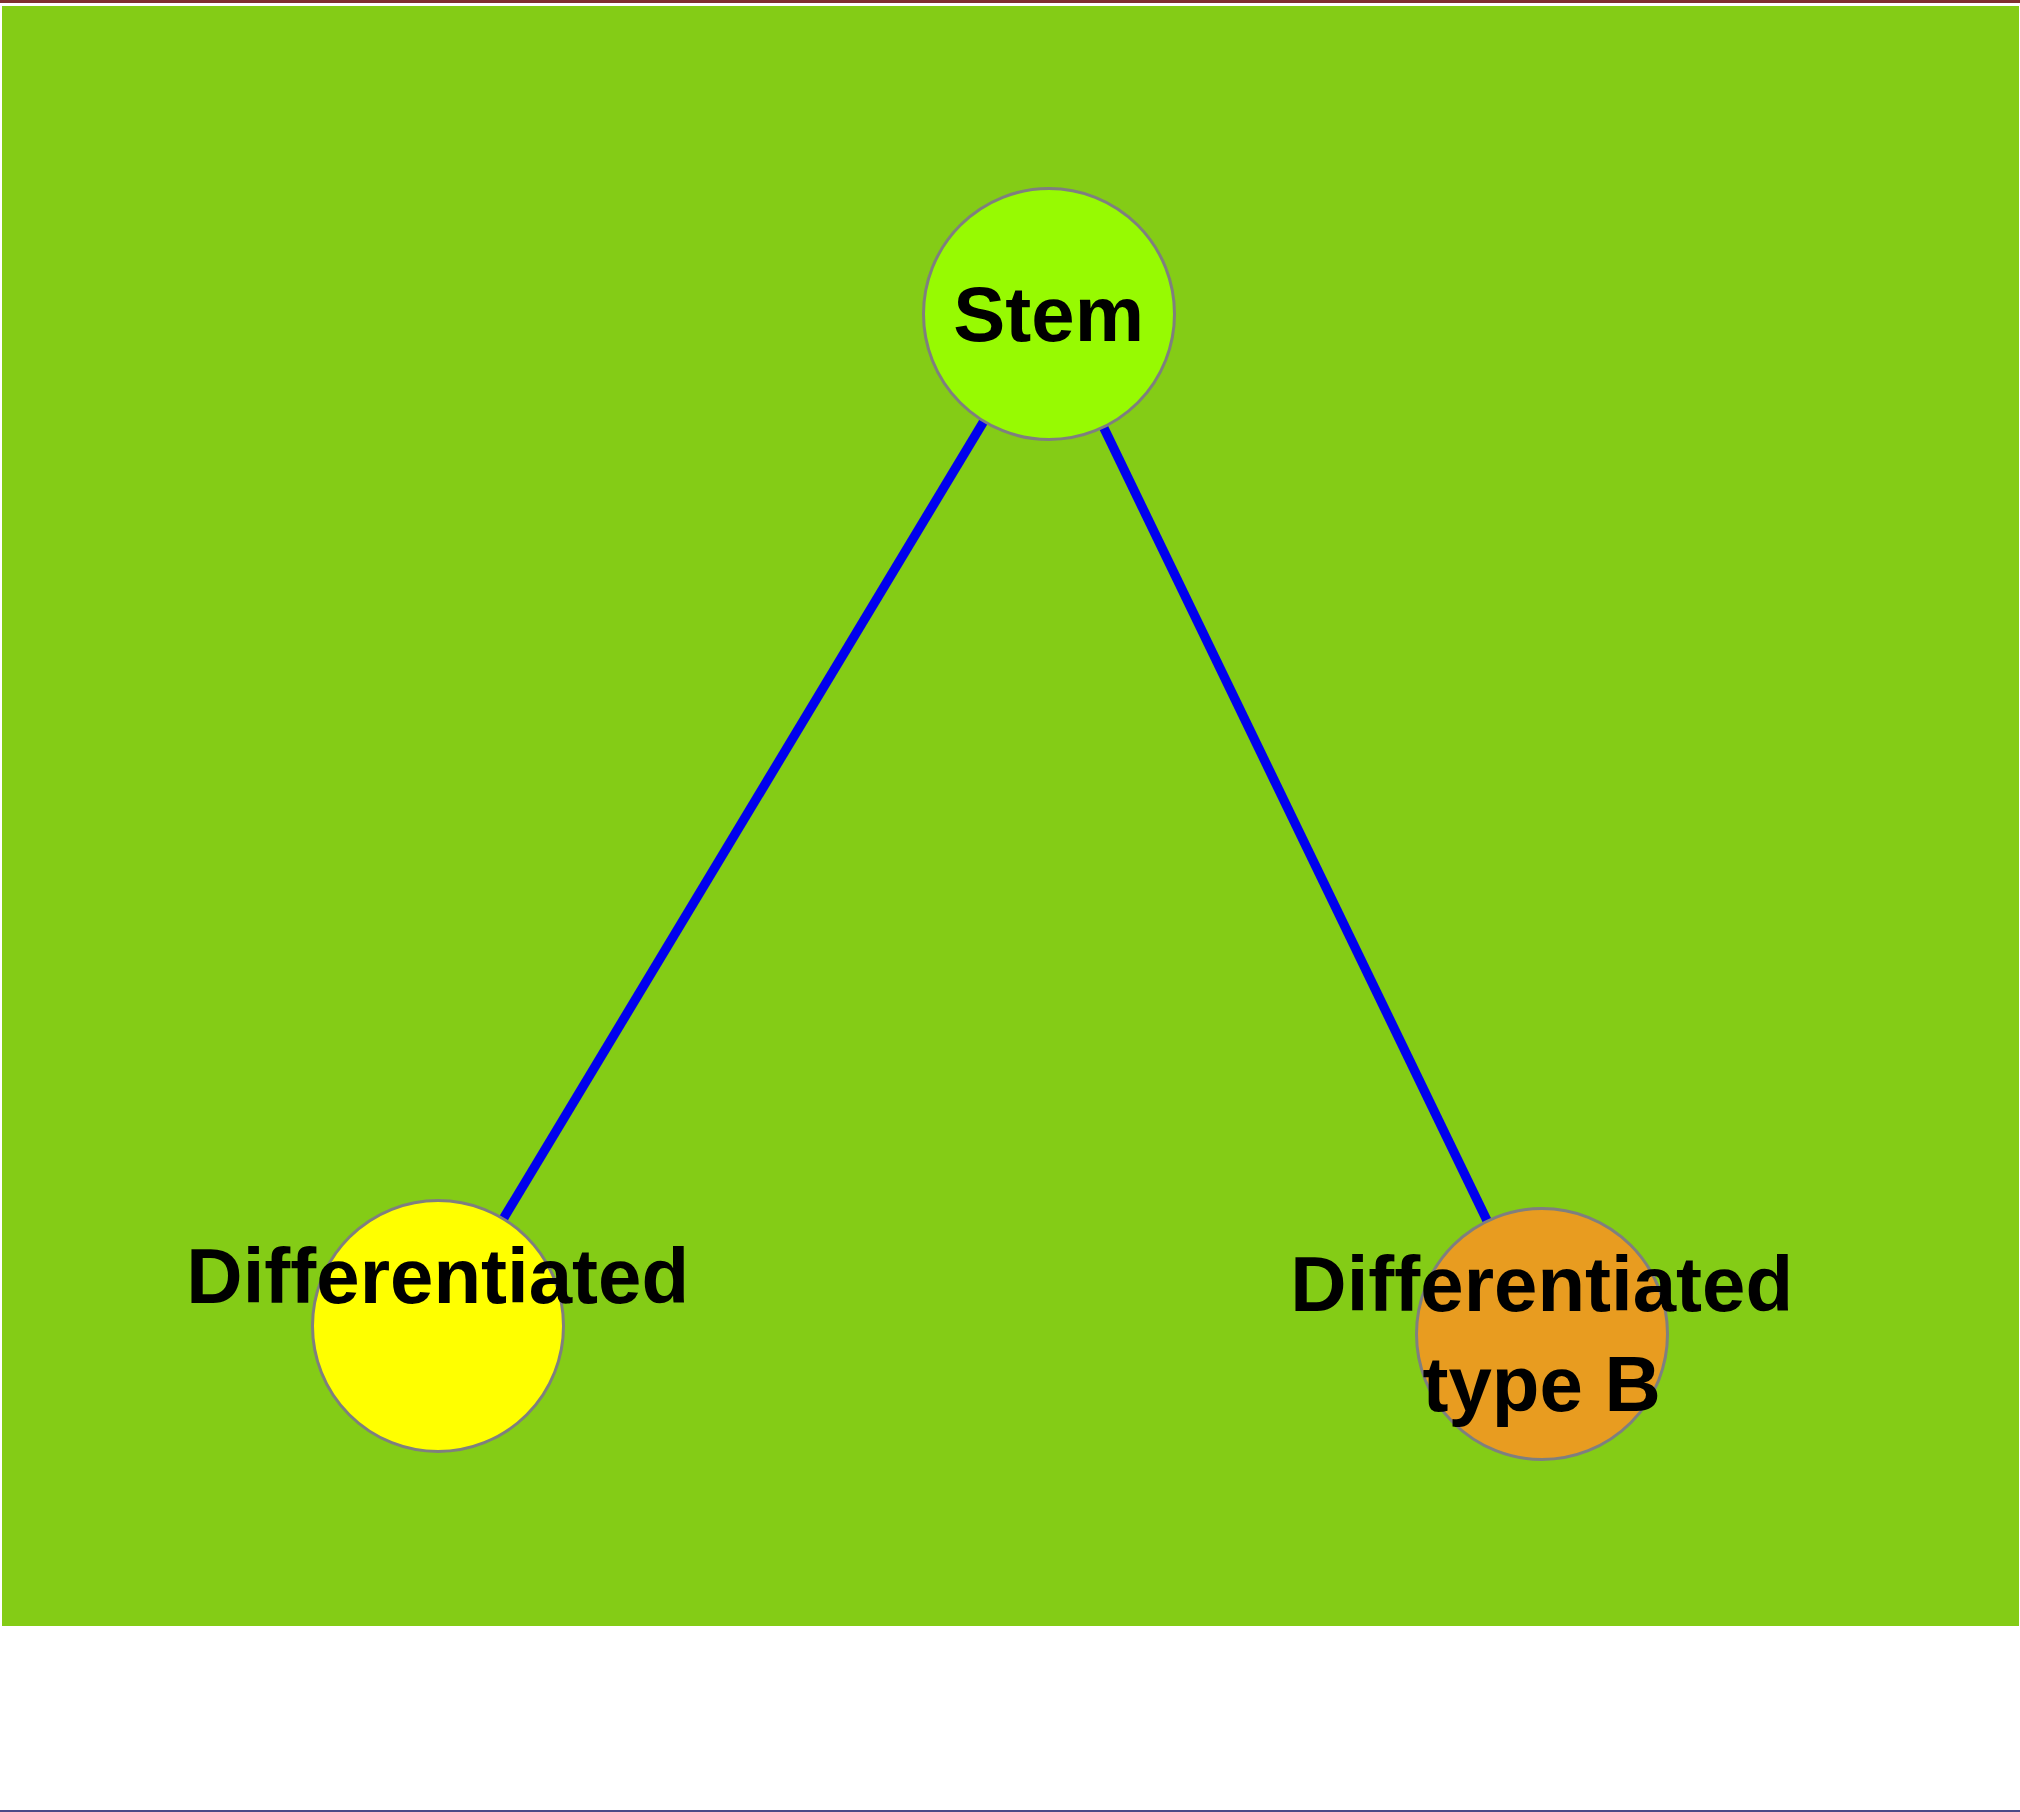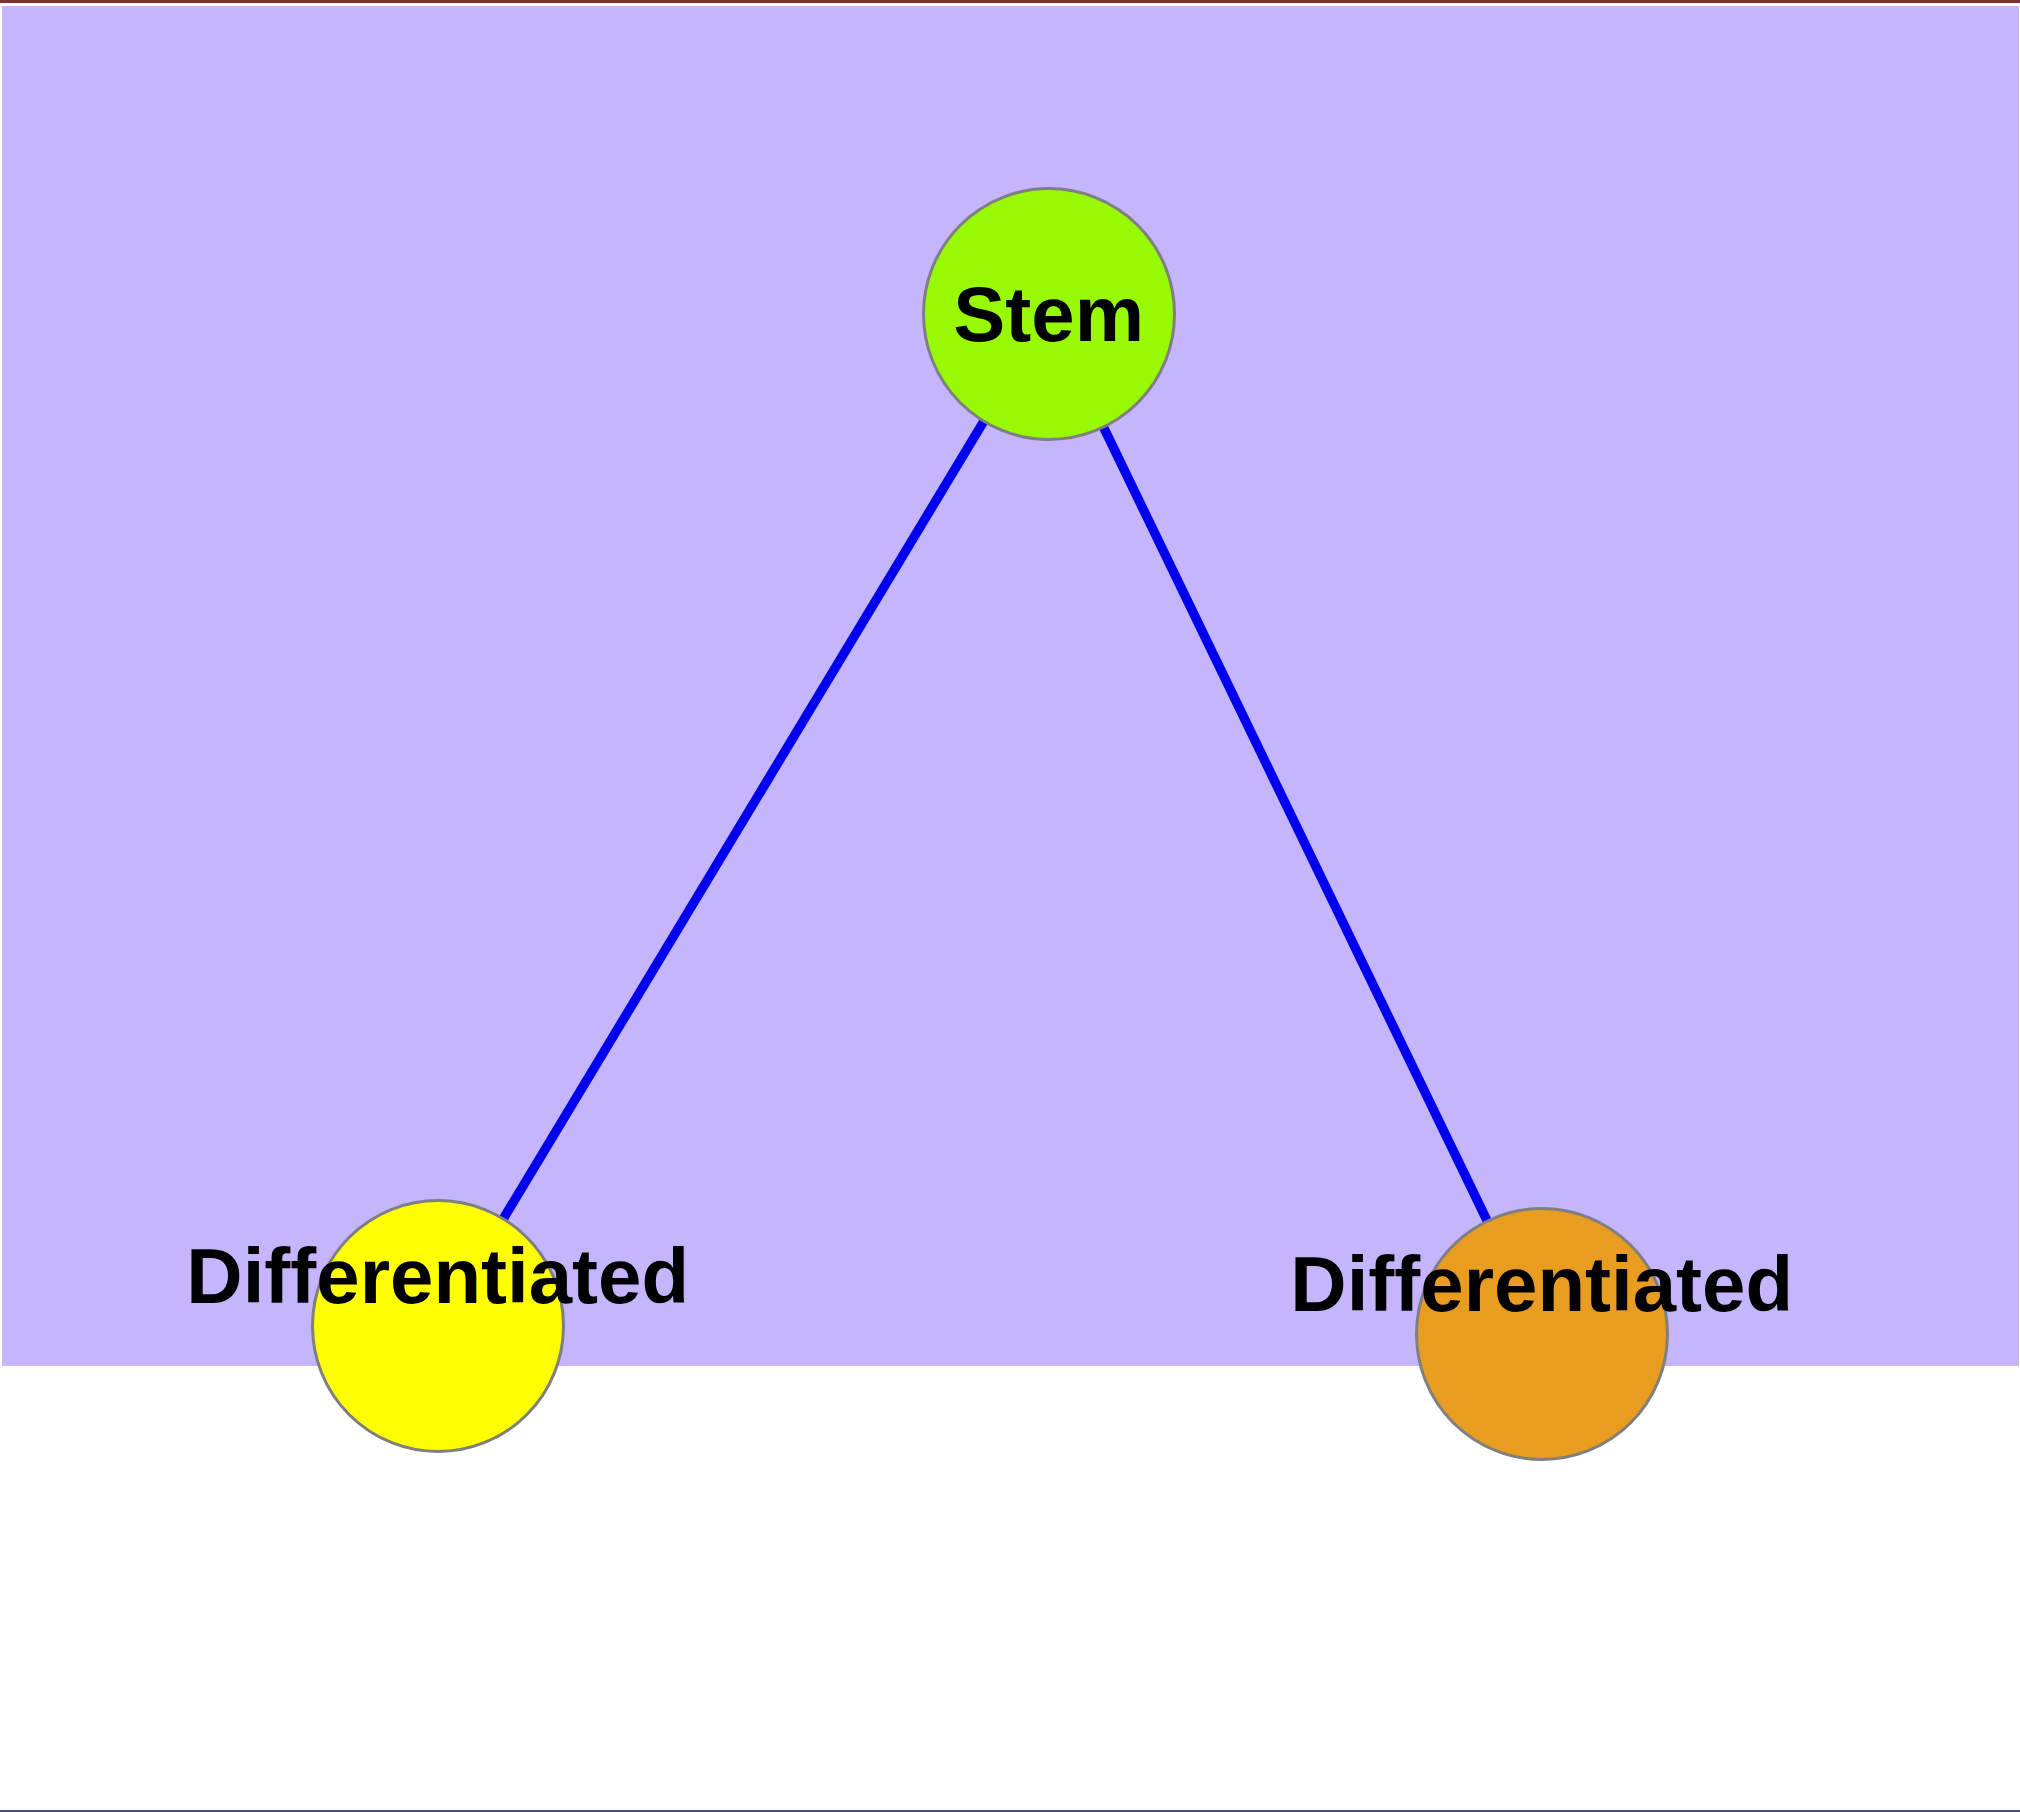--- a/index.html
+++ b/index.html
@@ -24,22 +24,22 @@
   }
   .bottom-blue-edge {
     position: absolute; left: 0; bottom: 0;
     width: 100%; height: 2.5px;
     background: #4a4a88;
     z-index: 5;
   }
   .canvas {
     position: absolute;
     left: 1.7px; top: 6px;
-    width: 2017px; height: 1360px;
-    background: #c4b5fd;
+    width: 2017px; height: 1620px;
+    background: #84cc16;
     z-index: 1;
   }
   .edges-layer {
     position: absolute;
     left: 0; top: 0;
     width: 2017px; height: 1800px;
     z-index: 2;
   }
   .edge-line {
     stroke: #0000ee;
@@ -100,20 +100,21 @@
     </div>
 
     <div class="node node-a"></div>
     <div class="node-label-multiline label-a">
       <span class="label-line">Differentiated</span>
     </div>
 
     <div class="node node-b"></div>
     <div class="node-label-multiline label-b">
       <span class="label-line">Differentiated</span>
+      <span class="label-line">type B</span>
     </div>
 
   </div>
 
   <div class="bottom-blue-edge"></div>
 
 </div>
 
 
 </body></html>

